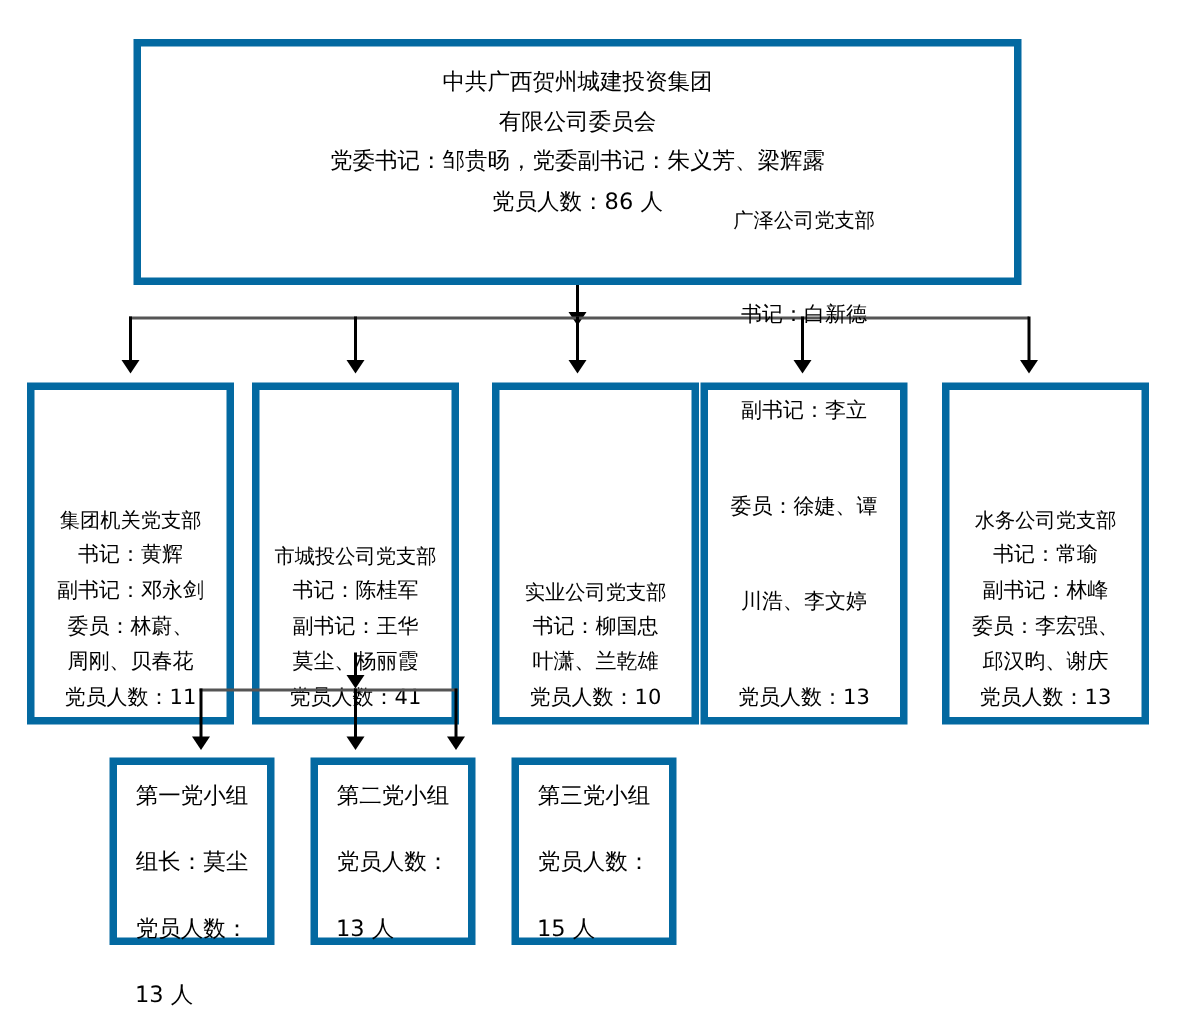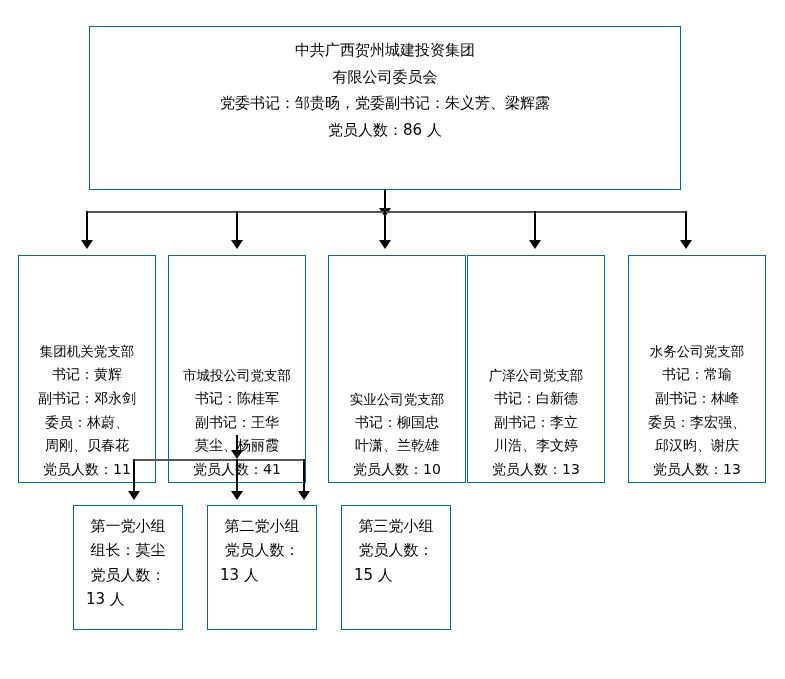--- a/index.html
+++ b/index.html
@@ -17,21 +17,21 @@
     width: 785px;
     height: 679px;
     overflow: hidden;
     background: #ffffff;
   }
 
   
   .box {
     position: absolute;
     box-sizing: border-box;
-    border: 1px solid #0369a1;
+    border: 5px solid #0369a1;
     background: #ffffff;
     text-align: center;
     display: flex;
     flex-direction: column;
     justify-content: center;
     align-items: center;
   }
   .box .line {
     display: block;
     white-space: nowrap;
@@ -68,20 +68,21 @@
     font-size: 13.5px;
   }
 
   
   .group-box {
     top: 505px;
     width: 110px;
     height: 125px;
     justify-content: flex-start;
     padding-top: 8px;
+    gap: 20px;
   }
   .group-box .line {
     font-size: 15px;
     line-height: 1.62;
   }
   .group-box .line.num {
     align-self: flex-start;
     padding-left: 12px;
   }
 
@@ -150,24 +151,25 @@
     <span class="line">党员人数：41</span>
   </div>
 
   <div class="box branch-box" style="left:328px;">
     <span class="line title">实业公司党支部</span>
     <span class="line">书记：柳国忠</span>
     <span class="line">叶潇、兰乾雄</span>
     <span class="line">党员人数：10</span>
   </div>
 
-  <div class="box branch-box" style="left:467px;">
+  <div class="box branch-box" style="left:467px;gap:40px;">
     <span class="line title">广泽公司党支部</span>
     <span class="line">书记：白新德</span>
     <span class="line">副书记：李立</span>
+    <span class="line">委员：徐婕、谭</span>
     <span class="line">川浩、李文婷</span>
     <span class="line">党员人数：13</span>
   </div>
 
   <div class="box branch-box" style="left:628px;">
     <span class="line title">水务公司党支部</span>
     <span class="line">书记：常瑜</span>
     <span class="line">副书记：林峰</span>
     <span class="line">委员：李宏强、</span>
     <span class="line">邱汉昀、谢庆</span>

